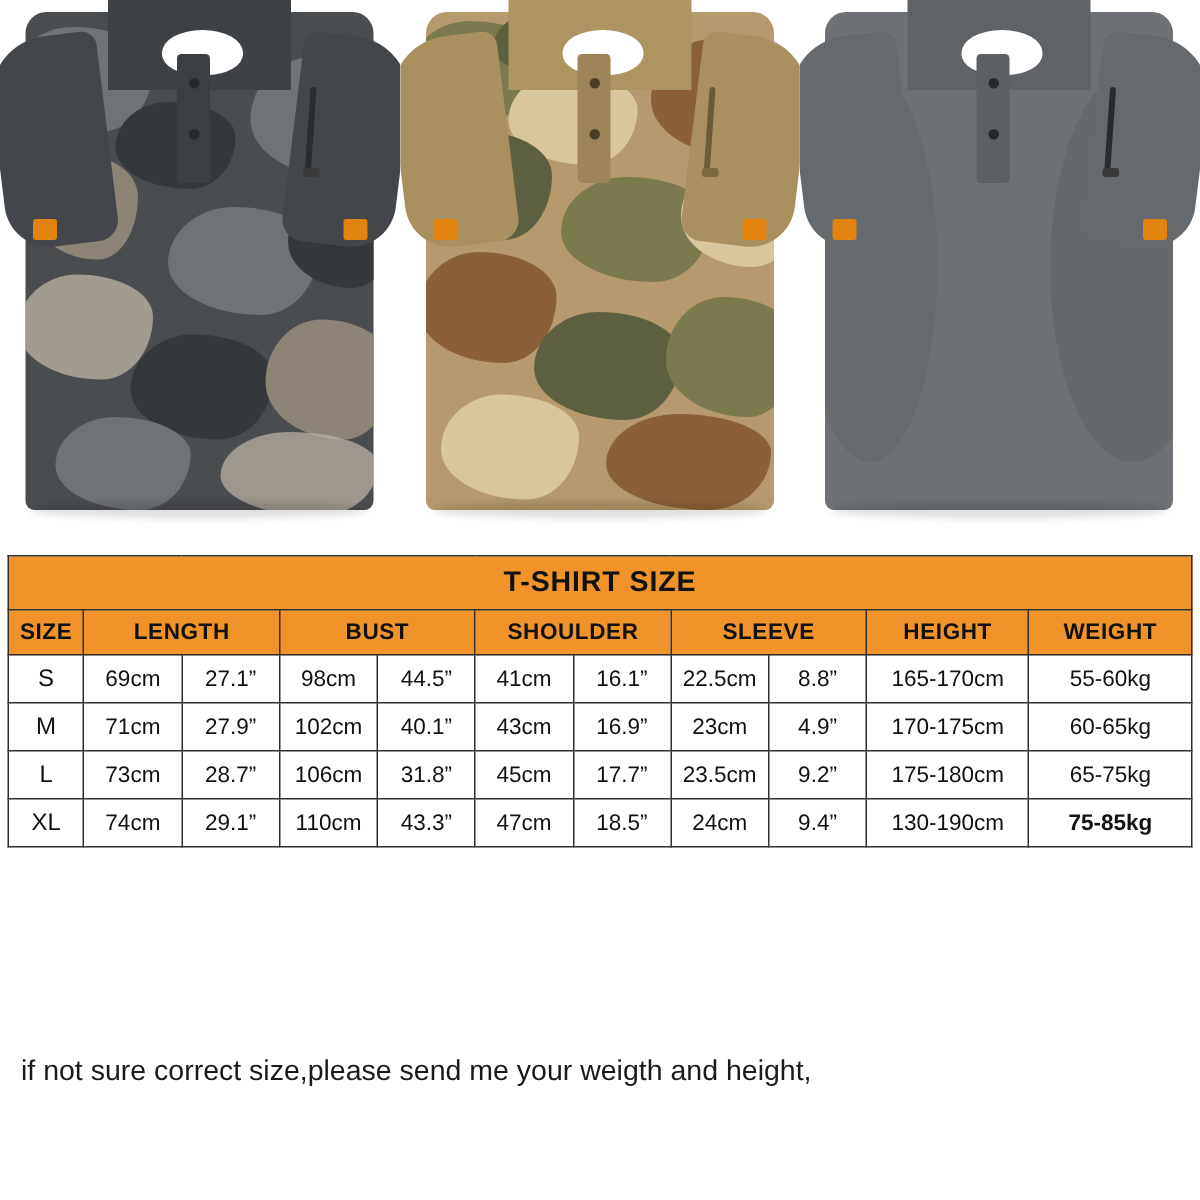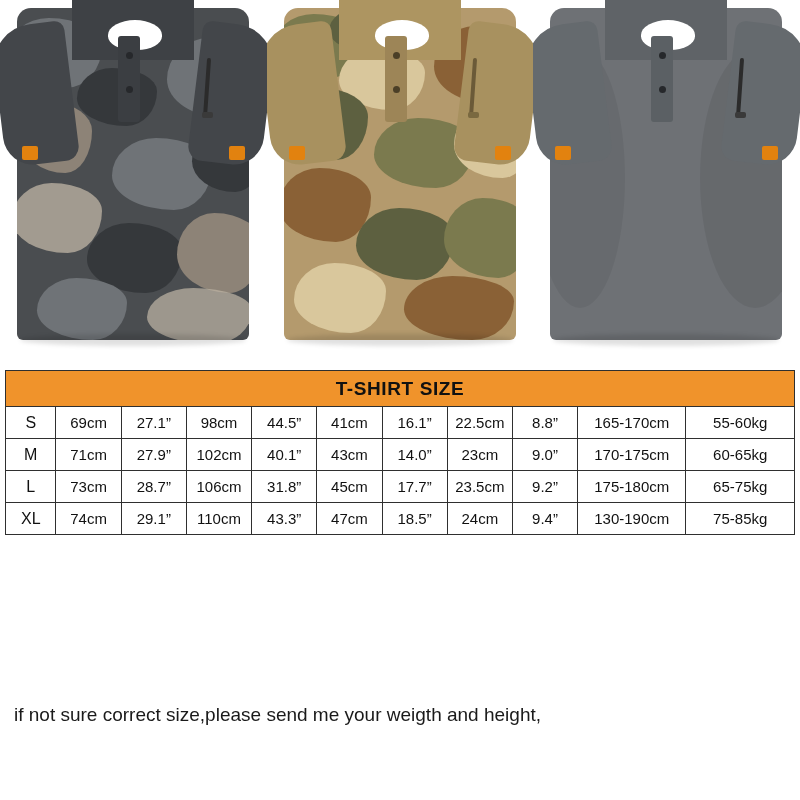--- a/index.html
+++ b/index.html
@@ -153,21 +153,21 @@
   }
   .body-row td {
     height: 32px;
     font-size: 15px;
     background: #ffffff;
   }
   .body-row td.size-cell { font-size: 16px; }
   .col-size { width: 48px; }
   .col-num  { width: 62px; }
   .col-hw   { width: 103px; }
-  td.strong { font-weight: normal; }
+  td.strong { font-weight: bold; }
 
   
   .note {
     position: absolute;
     left: 14px; top: 700px;
     width: 772px;
     font-size: 19px;
     line-height: 1.6;
     color: #1a1a1a;
     font-family: "Liberation Sans", sans-serif;
@@ -284,20 +284,29 @@
           <col class="col-num">
         <col class="col-num">
           <col class="col-num">
         <col class="col-hw">
           <col class="col-hw">
       </colgroup>
       <tbody>
         <tr class="title-row">
           <td colspan="11">T-SHIRT SIZE</td>
         </tr>
+        <tr class="head-row">
+          <td>SIZE</td>
+          <td colspan="2">LENGTH</td>
+          <td colspan="2">BUST</td>
+          <td colspan="2">SHOULDER</td>
+          <td colspan="2">SLEEVE</td>
+          <td>HEIGHT</td>
+          <td>WEIGHT</td>
+        </tr>
 
 
         <tr class="body-row">
           <td class="size-cell">S</td>
           <td>69cm</td>
           <td>27.1”</td>
           <td>98cm</td>
           <td>44.5”</td>
           <td>41cm</td>
           <td>16.1”</td>
@@ -307,23 +316,23 @@
           <td>55-60kg</td>
         </tr>
 
         <tr class="body-row">
           <td class="size-cell">M</td>
           <td>71cm</td>
           <td>27.9”</td>
           <td>102cm</td>
           <td>40.1”</td>
           <td>43cm</td>
-          <td>14.0”</td>
+          <td>16.9”</td>
           <td>23cm</td>
-          <td>9.0”</td>
+          <td>4.9”</td>
           <td>170-175cm</td>
           <td>60-65kg</td>
         </tr>
 
         <tr class="body-row">
           <td class="size-cell">L</td>
           <td>73cm</td>
           <td>28.7”</td>
           <td>106cm</td>
           <td>31.8”</td>

